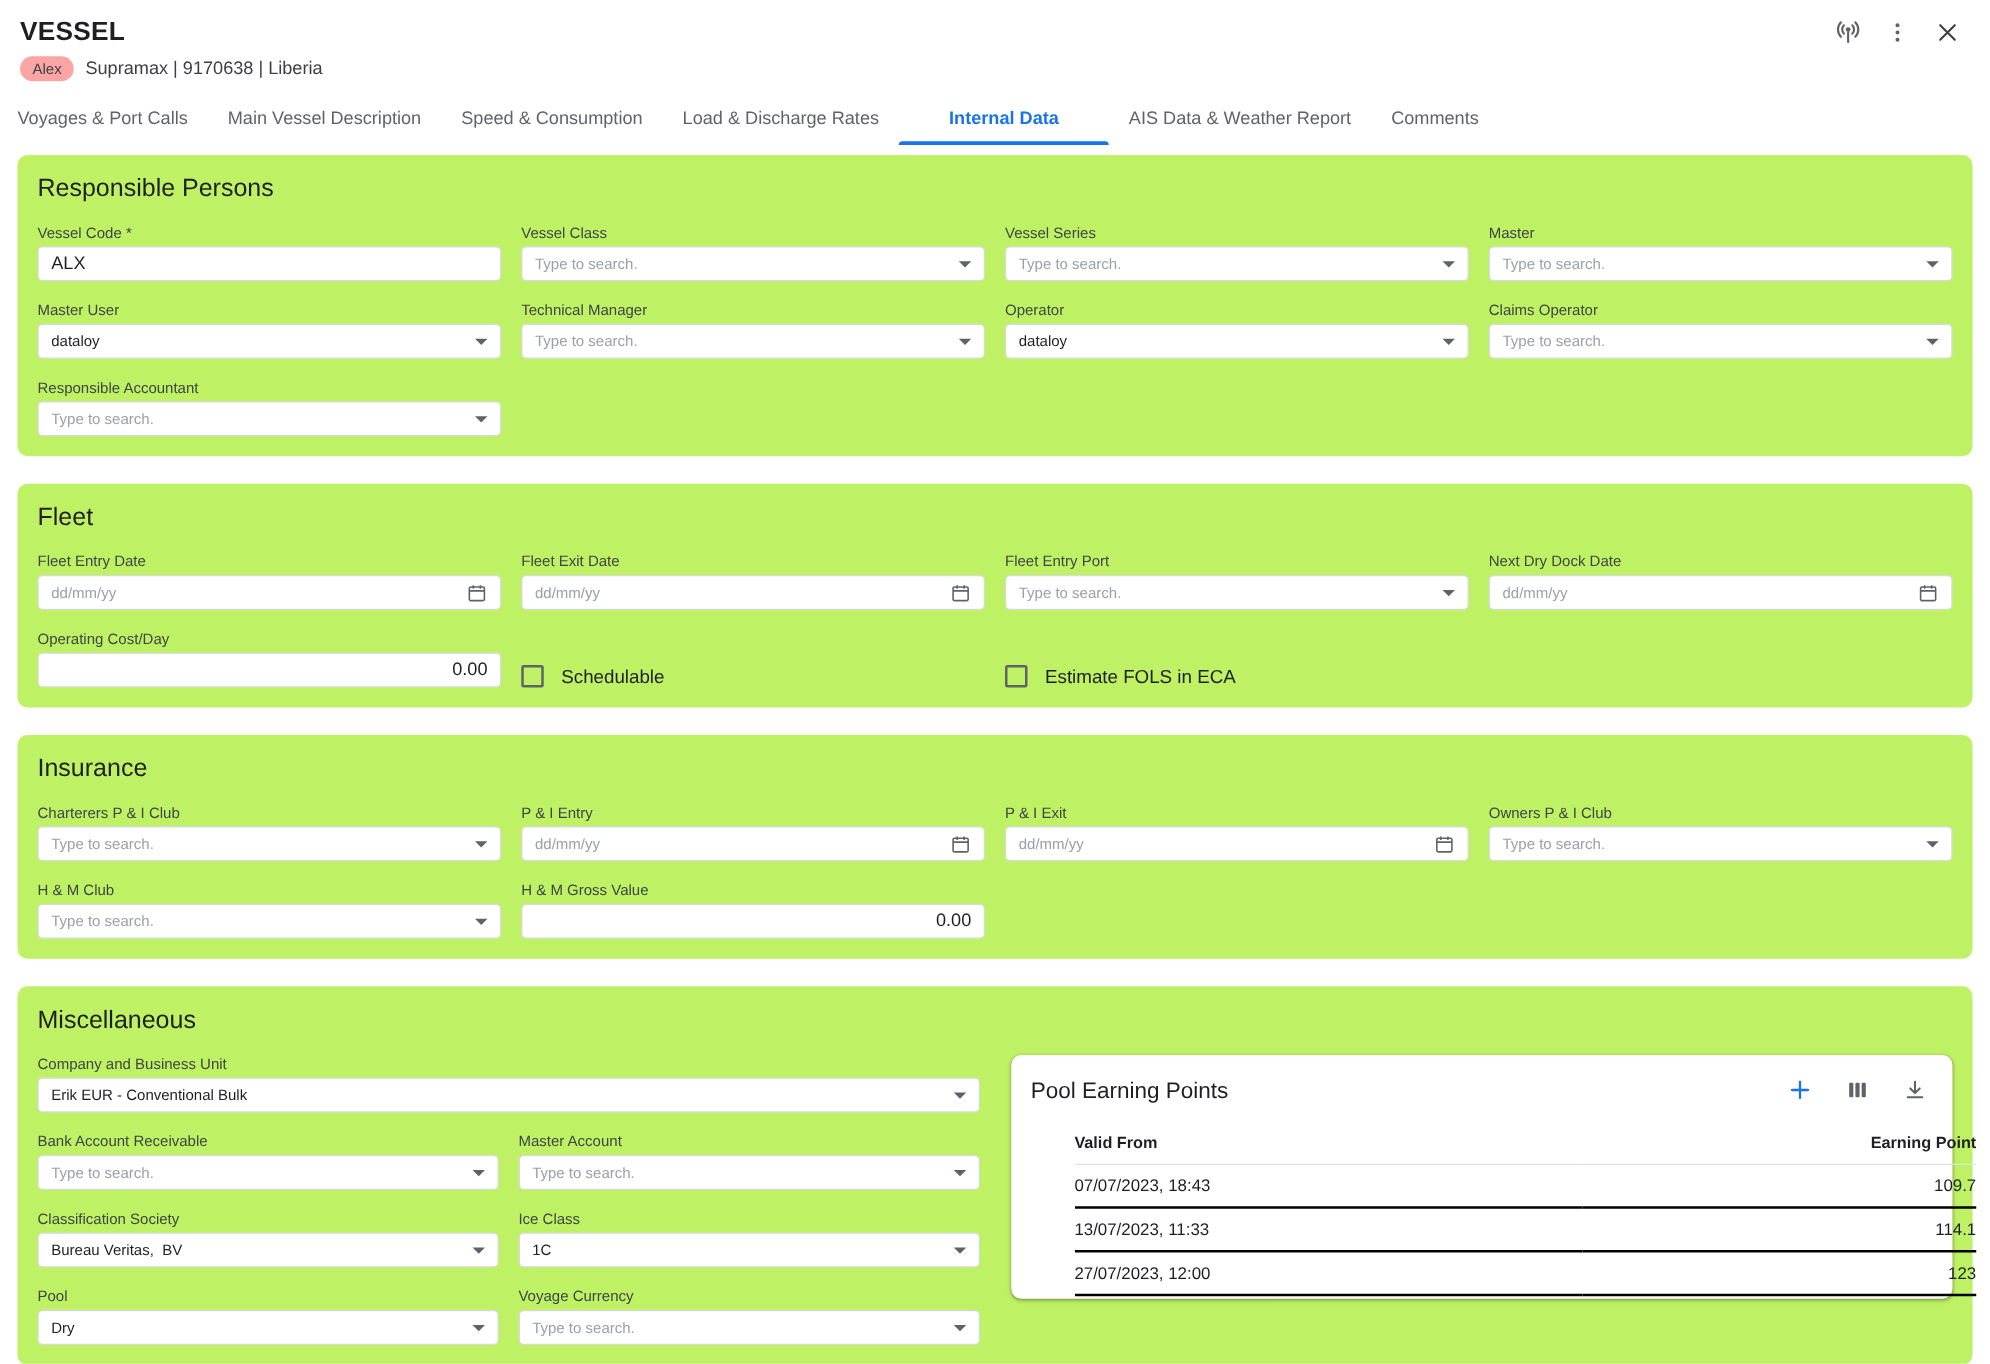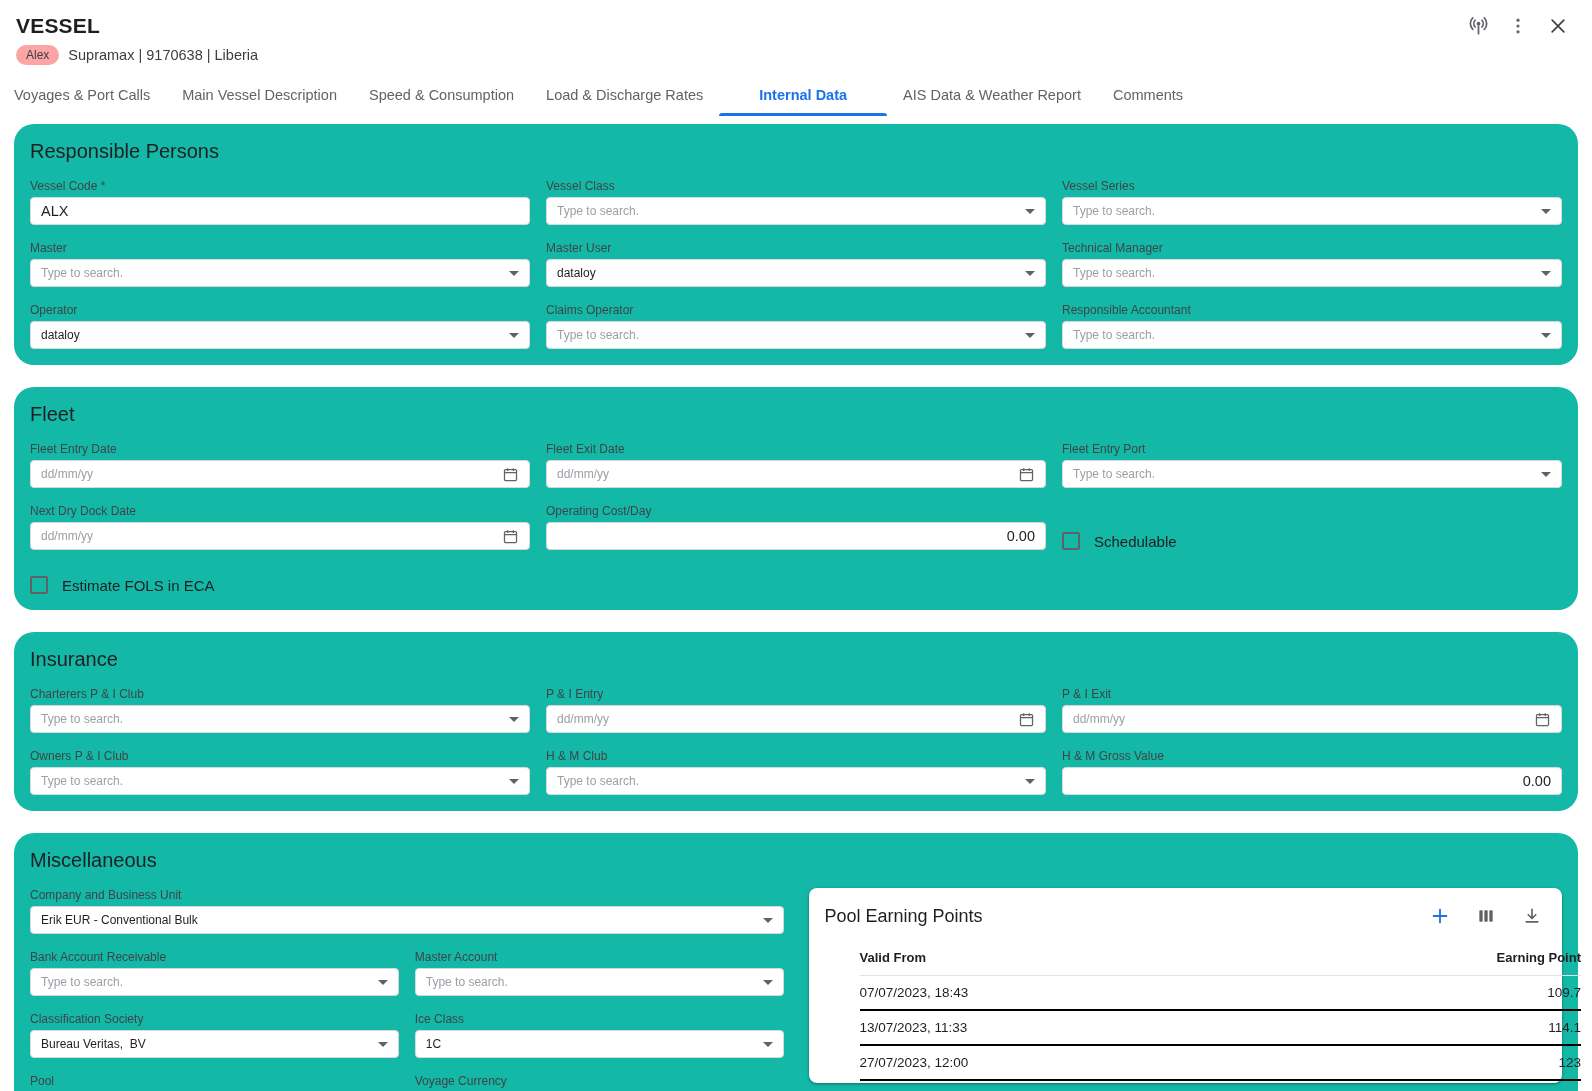--- a/index.html
+++ b/index.html
@@ -17,23 +17,23 @@
   .subtitle { font-size: 14.5px; color: #3c4043; }
   .header-icons { position: absolute; top: 12px; right: 20px; display: flex; gap: 12px; align-items: center; }
   .icon-btn { width: 28px; height: 28px; display: flex; align-items: center; justify-content: center; cursor: pointer; }
   
   .tabs { display: flex; align-items: flex-end; margin-top: 12px; padding-left: 14px; }
   .tab { padding: 10px 16px 13px 16px; font-size: 14.5px; color: #5f6368; cursor: pointer; position: relative; white-space: nowrap; }
   .tab:first-child { padding-left: 0; }
   .tab.active { color: #1a73e8; padding-left: 40px; padding-right: 40px; font-weight: bold; }
   .tab.active::after { content: ""; position: absolute; left: 0; right: 0; bottom: 0; height: 3px; background: #1a73e8; border-radius: 3px 3px 0 0; }
   
-  .card { background: #14b8a6; border-radius: 20px; margin: 8px 14px 22px 14px; padding: 14px 16px 16px 16px; }
+  .card { background: #bef264; border-radius: 8px; margin: 8px 14px 22px 14px; padding: 14px 16px 16px 16px; }
   .card h2 { font-size: 20px; font-weight: 500; margin: 2px 0 16px 0; color: #1f1f23; }
-  .grid4 { display: grid; grid-template-columns: repeat(3, 1fr); gap: 16px; }
+  .grid4 { display: grid; grid-template-columns: repeat(4, 1fr); gap: 16px; }
   .field { min-width: 0; }
   .flabel { font-size: 12px; color: #3f4447; margin-bottom: 4px; line-height: 14px; white-space: nowrap; }
   .control {
     height: 28px; background: #fff; border: 1px solid #d6dade; border-radius: 4px;
     display: flex; align-items: center; padding: 0 10px; font-size: 12px; cursor: pointer;
   }
   .control .val { color: #1f1f23; flex: 1; white-space: pre; overflow: hidden; }
   .control .ph  { color: #9aa0a6; flex: 1; white-space: nowrap; overflow: hidden; }
   input.control { width: 100%; cursor: text; font-family: inherit; font-size: 14.5px; color: #1f1f23; outline: none; }
   input.num { text-align: right; }

